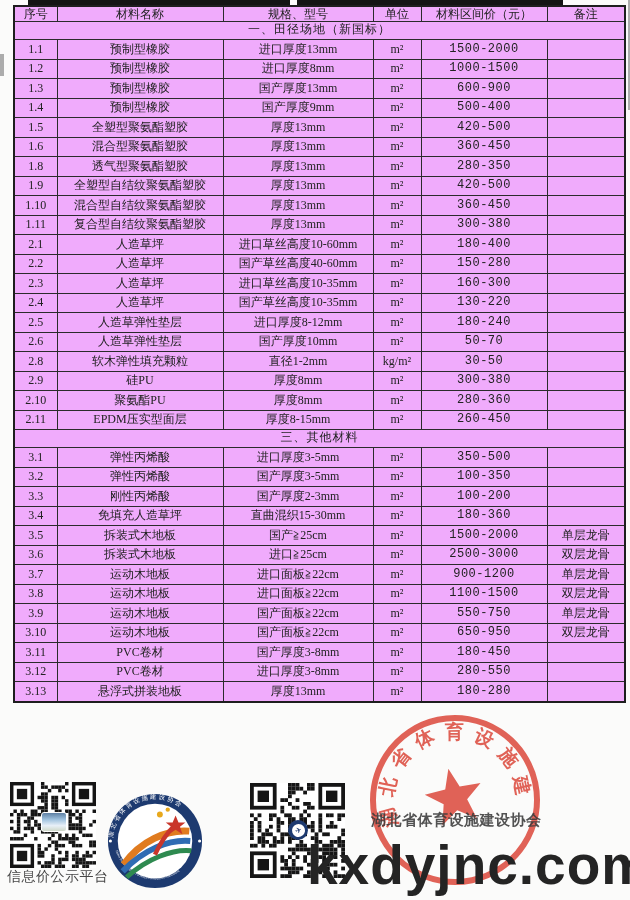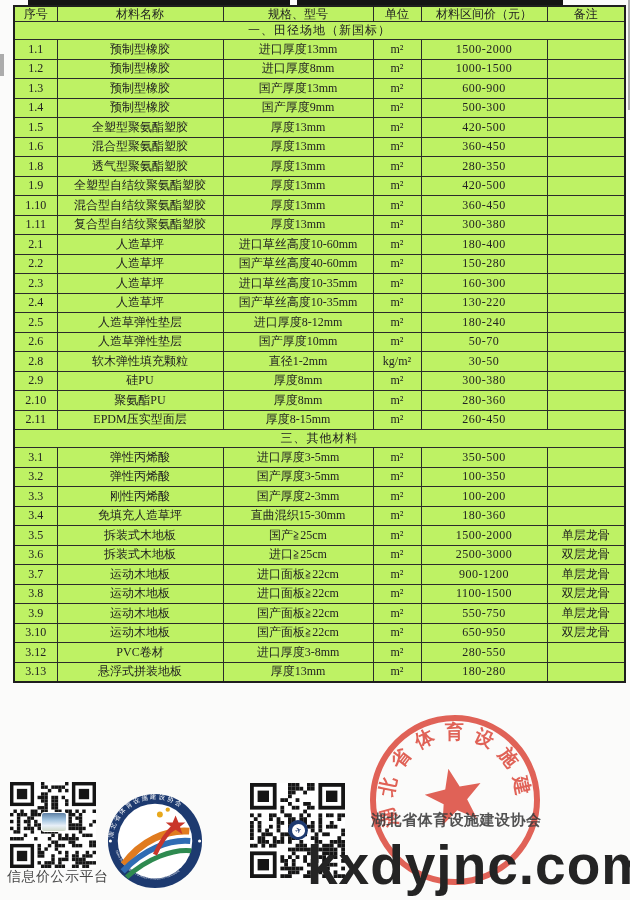--- a/index.html
+++ b/index.html
@@ -7,28 +7,28 @@
         font-family:"Liberation Serif","DejaVu Serif",serif;color:#222;}
   
   .topbar{position:absolute;top:0;height:5px;background:#141414;}
   .topbar.seg1{left:28px;width:262px;}
   .topbar.seg2{left:297px;width:266px;}
   .edge-mark{position:absolute;background:#6b6b6b;opacity:.55;}
   .edge-mark.m1{left:0;top:54px;width:4px;height:22px;}
   .edge-mark.m2{right:0;top:0;width:2px;height:110px;}
   
   table.price-table{position:absolute;left:13px;top:5px;width:611px;border-collapse:collapse;
-        table-layout:fixed;background:#bef264;}
+        table-layout:fixed;background:#f0abfc;}
   .price-table th,.price-table td{border:1px solid #2b2b2b;padding:0;text-align:center;
         font-weight:normal;font-size:12px;line-height:1.05;white-space:nowrap;overflow:hidden;}
   .price-table{border:2px solid #1e1e1e;}
   .price-table thead th{height:14px;}
-  .price-table td.section{height:17px;letter-spacing:1px;}
+  .price-table td.section{height:17px;letter-spacing:1px;font-family:Liberation Mono, monospace;}
   .price-table tbody td{height:18.5px;}
-  .price-table td.price{letter-spacing:.5px;}
+  .price-table td.price{letter-spacing:.5px;font-family:Liberation Mono, monospace;}
   
   .qr{position:absolute;}
   .qr-left{left:10px;top:782px;width:86px;height:86px;}
   .qr-mid{left:250px;top:783px;width:95px;height:95px;}
   .qr-thumb{position:absolute;left:41px;top:812px;width:24px;height:18px;border:1px solid #fff;
         border-radius:3px;background:linear-gradient(#5d7fa3,#9dc0dd 35%,#e8f0f8 70%,#cfd8c9);}
   .qr-mid-logo{position:absolute;left:288px;top:820px;width:20px;height:20px;border-radius:50%;
         background:#1d3a70;display:flex;align-items:center;justify-content:center;}
   .qr-mid-logo .inner{width:13px;height:13px;border-radius:50%;background:#fff;
         display:flex;align-items:center;justify-content:center;font-size:8px;color:#1d3a70;
@@ -97,21 +97,21 @@
           <td>国产厚度13mm</td>
           <td>m²</td>
           <td class="price">600-900</td>
           <td></td>
         </tr>
         <tr>
           <td>1.4</td>
           <td>预制型橡胶</td>
           <td>国产厚度9mm</td>
           <td>m²</td>
-          <td class="price">500-300</td>
+          <td class="price">500-400</td>
           <td></td>
         </tr>
         <tr>
           <td>1.5</td>
           <td>全塑型聚氨酯塑胶</td>
           <td>厚度13mm</td>
           <td>m²</td>
           <td class="price">420-500</td>
           <td></td>
         </tr>
@@ -310,20 +310,28 @@
           <td class="price">550-750</td>
           <td>单层龙骨</td>
         </tr>
         <tr>
           <td>3.10</td>
           <td>运动木地板</td>
           <td>国产面板≧22cm</td>
           <td>m²</td>
           <td class="price">650-950</td>
           <td>双层龙骨</td>
+        </tr>
+        <tr>
+          <td>3.11</td>
+          <td>PVC卷材</td>
+          <td>国产厚度3-8mm</td>
+          <td>m²</td>
+          <td class="price">180-450</td>
+          <td></td>
         </tr>
         <tr>
           <td>3.12</td>
           <td>PVC卷材</td>
           <td>进口厚度3-8mm</td>
           <td>m²</td>
           <td class="price">280-550</td>
           <td></td>
         </tr>
         <tr>

